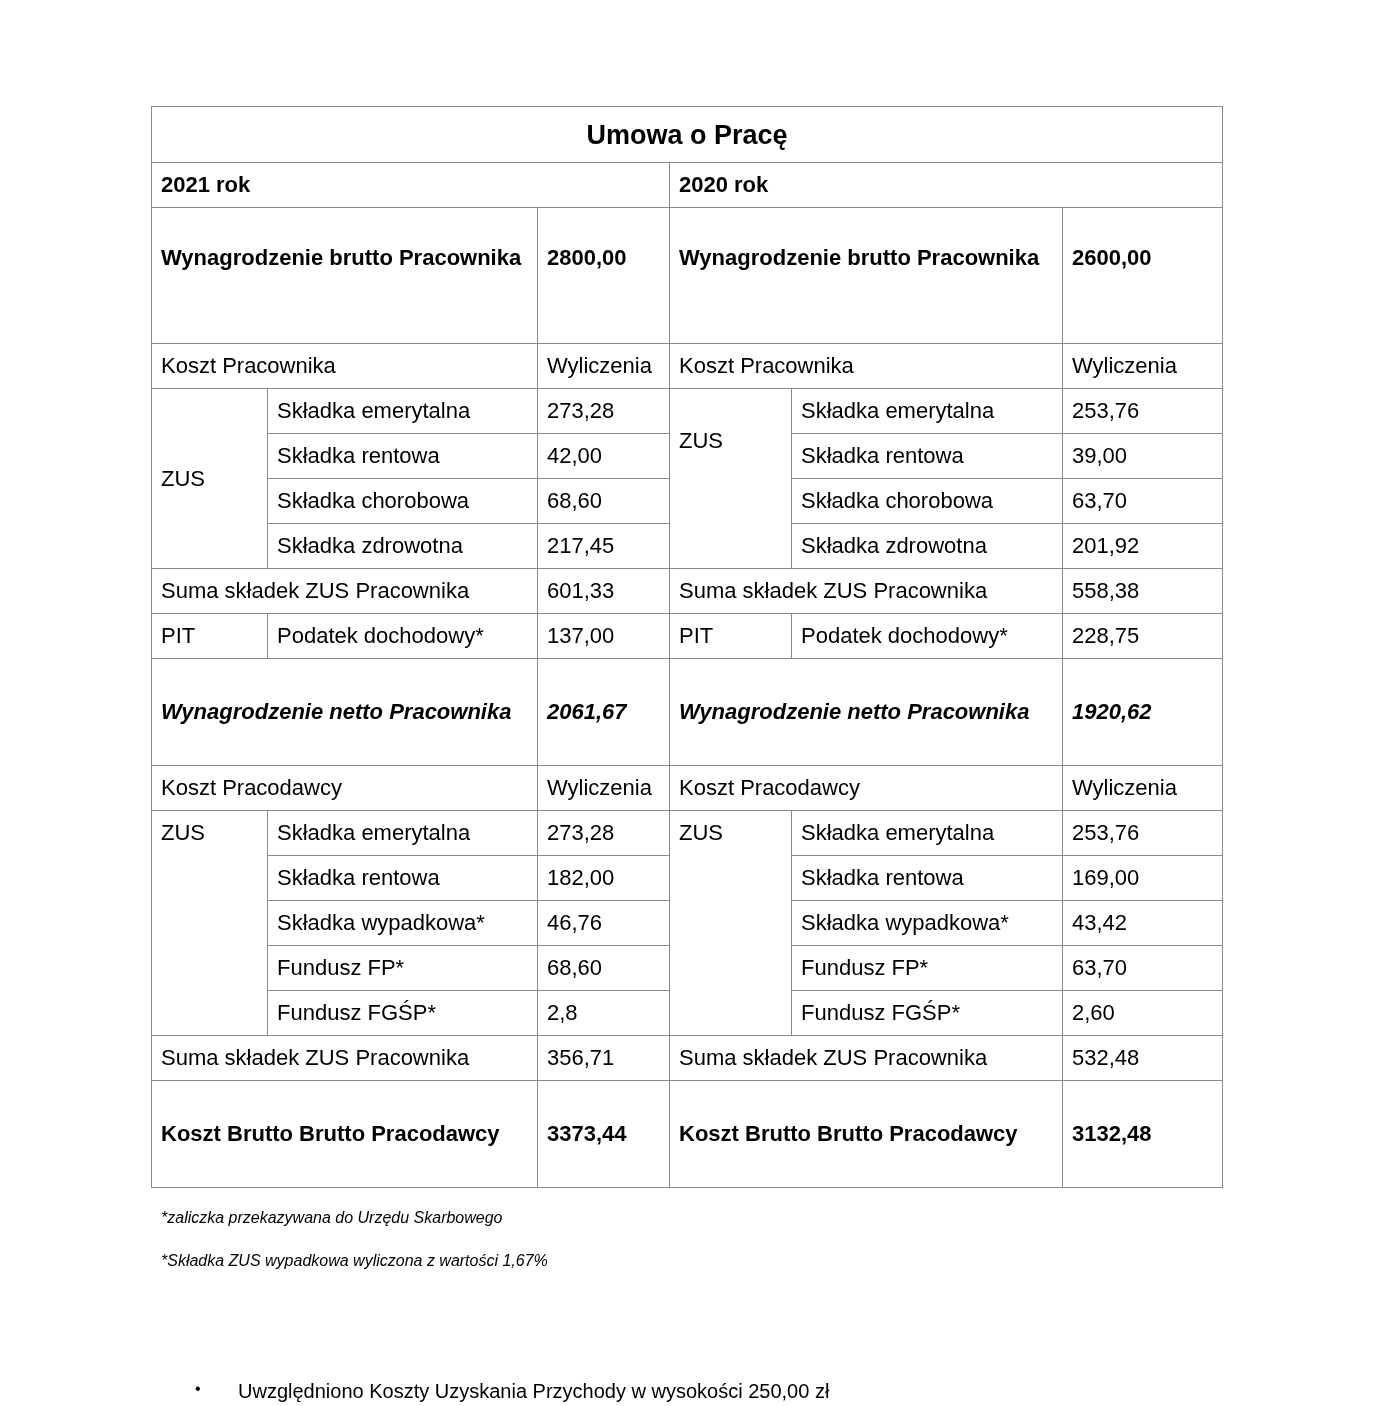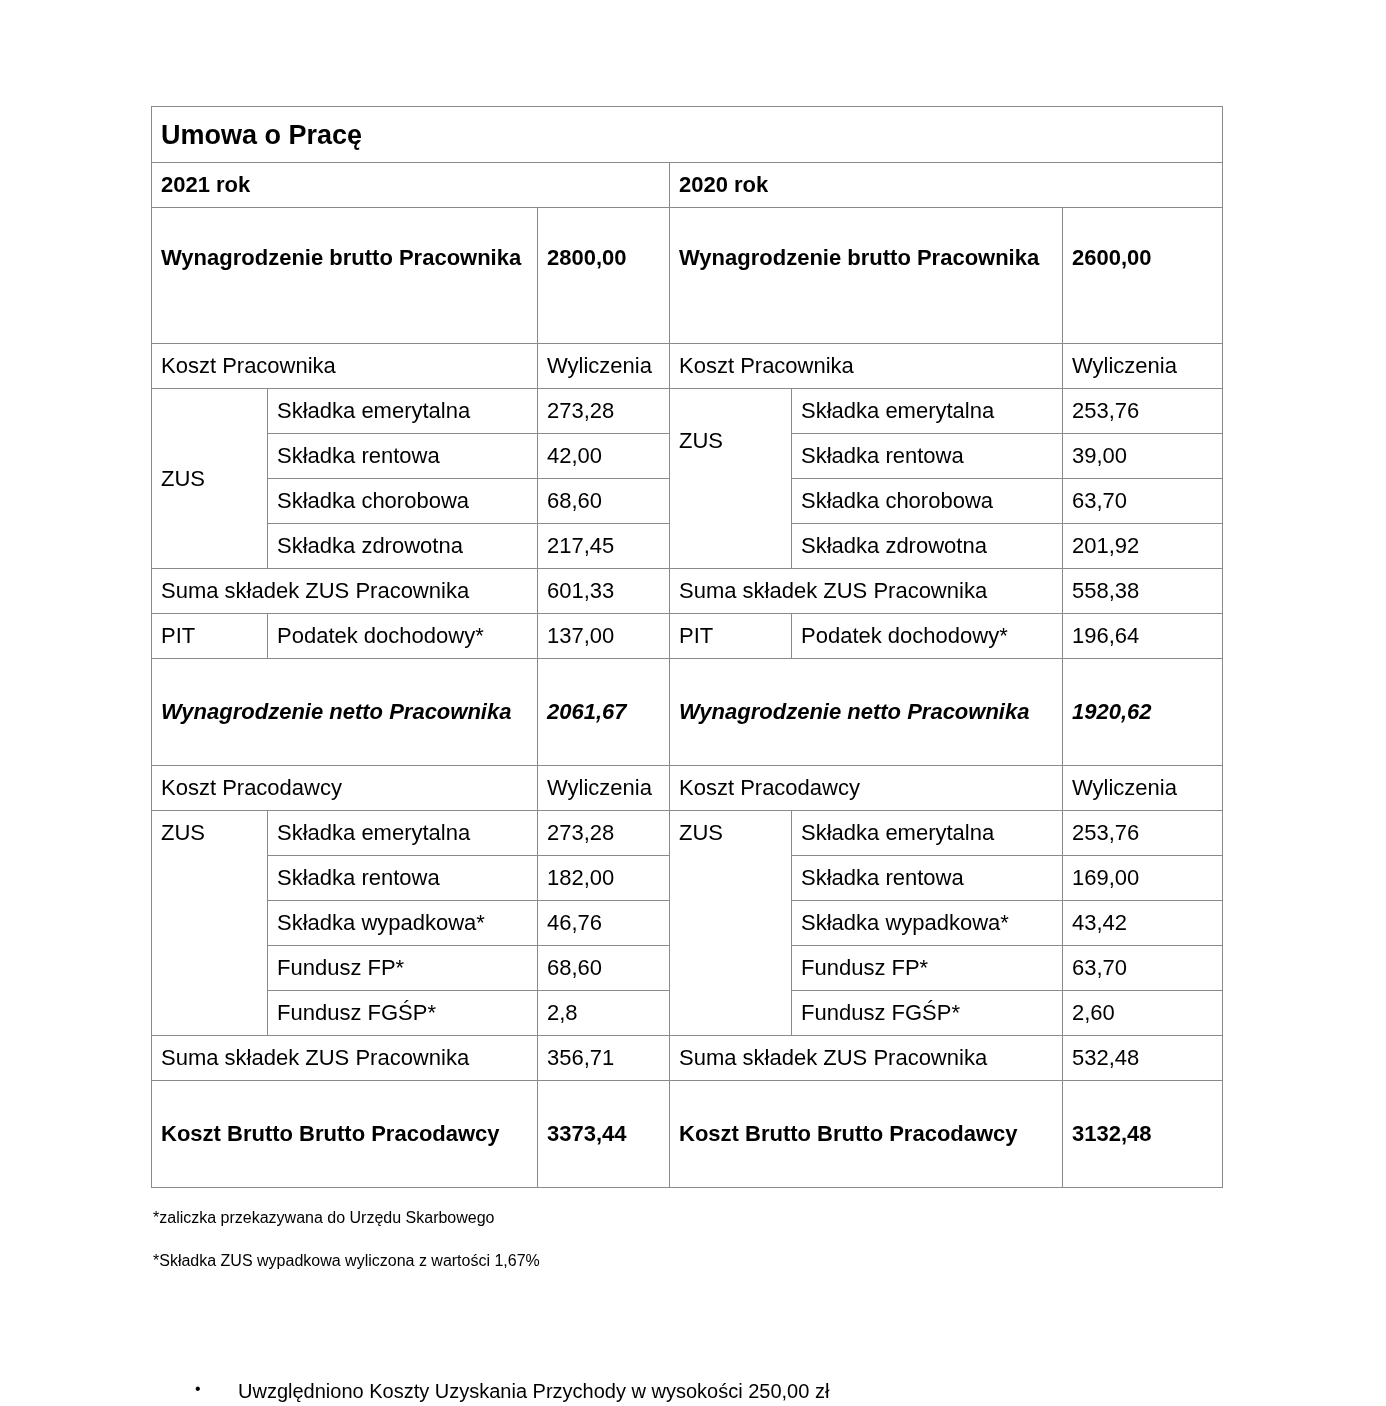--- a/index.html
+++ b/index.html
@@ -1,28 +1,28 @@
 <!DOCTYPE html>
 <html><head>
 <meta charset="utf-8">
 <style>
   html, body { margin: 0; padding: 0; background: #ffffff; }
   body { width: 1386px; height: 1406px; position: relative; font-family: "Liberation Sans", sans-serif; color: #000; }
   .tbl { position: absolute; left: 151px; top: 106px; border-collapse: collapse; table-layout: fixed; }
   .tbl td { border: 1px solid #8a8a8a; padding: 0 9px; font-size: 22px; vertical-align: top; line-height: 28px; }
   .tbl td.mid { vertical-align: middle; }
   .b { font-weight: bold; }
-  .title-cell { text-align: left; font-weight: bold; font-size: 27px !important; height: 55px; vertical-align: middle !important; }
+  .title-cell { text-align: center; font-weight: bold; font-size: 27px !important; height: 55px; vertical-align: middle !important; }
   .year-cell { font-weight: bold; height: 44px; vertical-align: middle !important; }
   .r-tall1 td { height: 136px; padding-top: 36px !important; box-sizing: border-box; }
   .r-std td { height: 45px; padding-top: 8px !important; box-sizing: border-box; }
   .r-tall2 td { height: 106px; vertical-align: middle; font-style: italic; }
   .r-tall3 td { height: 106px; vertical-align: middle; }
   .notes { position: absolute; left: 153px; top: 1208px; font-size: 16px; }
-  .notes p { margin: 0 0 24px 0; line-height: 19px; }
+  .notes p { margin: 0 0 24px 8px; line-height: 19px; font-style: italic; }
   .bullet { position: absolute; left: 195px; top: 1380px; font-size: 16px; }
   .bullet-text { position: absolute; left: 238px; top: 1380px; font-size: 20px; }
 </style>
 </head>
 <body>
 
 <table class="tbl">
   <colgroup>
     <col style="width:116px">
       <col style="width:270px">
@@ -82,21 +82,21 @@
     <td>601,33</td>
     <td colspan="2">Suma składek ZUS Pracownika</td>
     <td>558,38</td>
   </tr>
   <tr class="r-std">
     <td>PIT</td>
     <td>Podatek dochodowy*</td>
     <td>137,00</td>
     <td>PIT</td>
     <td>Podatek dochodowy*</td>
-    <td>196,64</td>
+    <td>228,75</td>
   </tr>
   <tr class="r-tall2">
     <td colspan="2" class="b mid">Wynagrodzenie netto Pracownika</td>
     <td class="b mid">2061,67</td>
     <td colspan="2" class="b mid">Wynagrodzenie netto Pracownika</td>
     <td class="b mid">1920,62</td>
   </tr>
   <tr class="r-std">
     <td colspan="2">Koszt Pracodawcy</td>
     <td>Wyliczenia</td>

